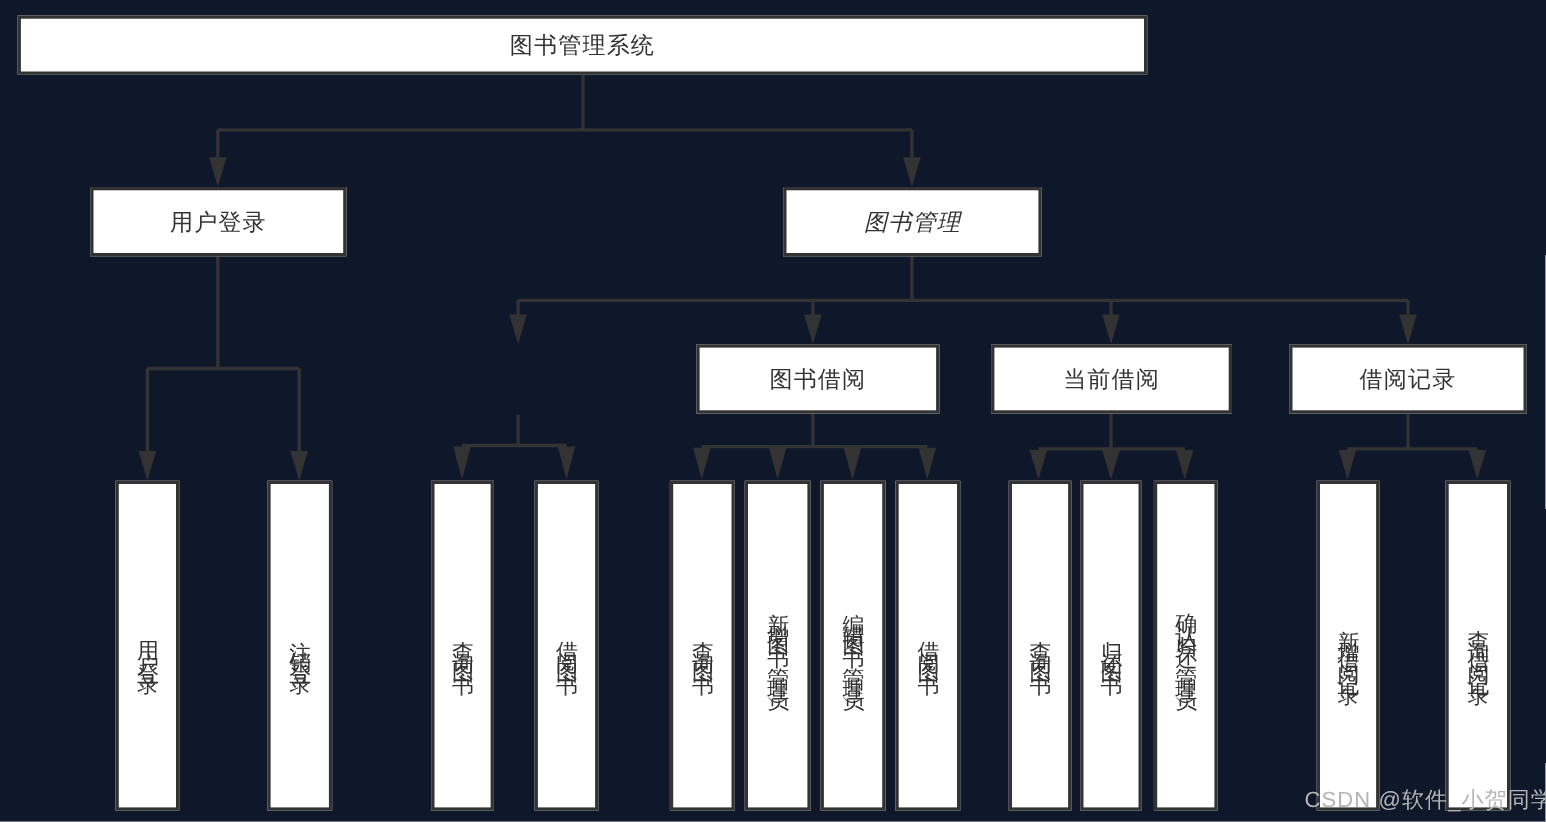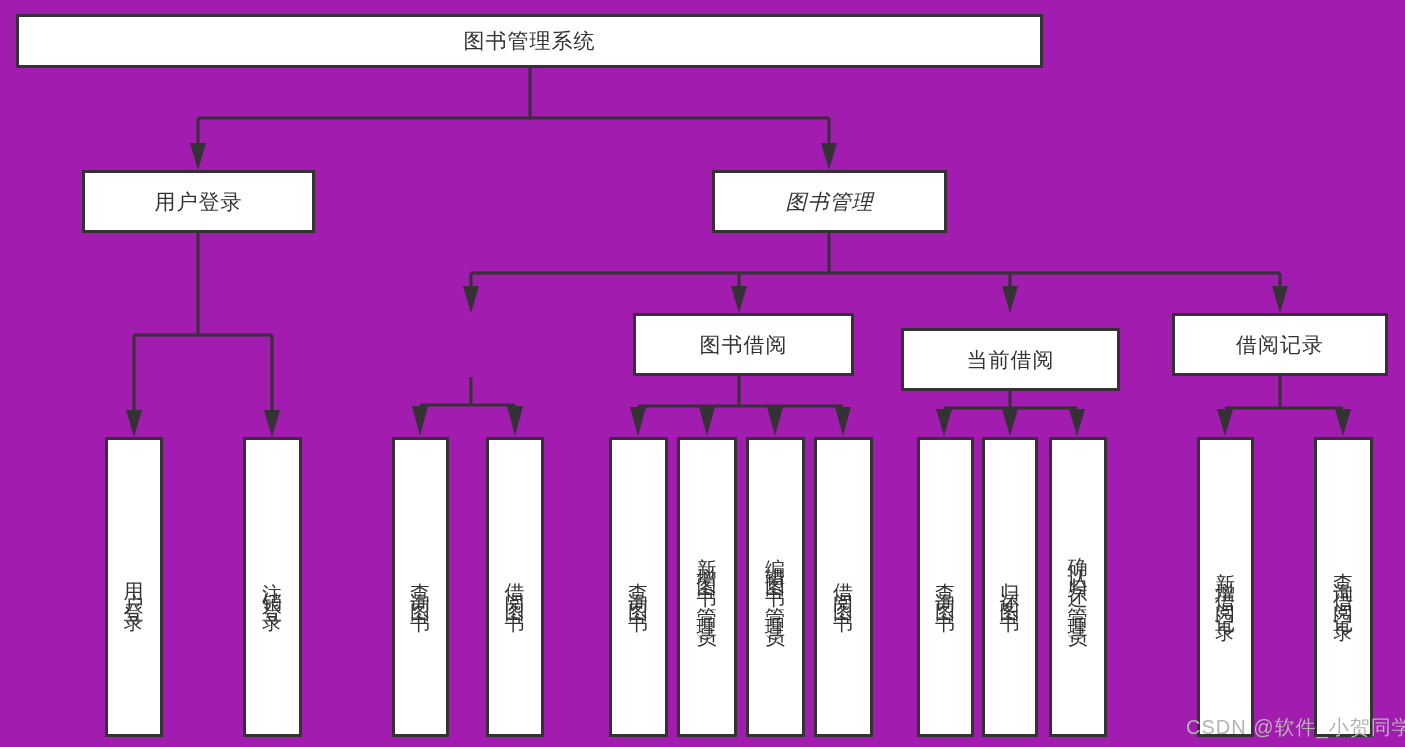--- a/index.html
+++ b/index.html
@@ -5,21 +5,21 @@
   html, body {
     margin: 0;
     padding: 0;
     background: #ffffff;
     font-family: "Liberation Sans", "DejaVu Sans", sans-serif;
   }
   .canvas {
     position: relative;
     width: 1405px;
     height: 747px;
-    background: #a21caf;
+    background: #0f172a;
     overflow: hidden;
   }
   .connectors {
     position: absolute;
     left: 0;
     top: 0;
     width: 1405px;
     height: 747px;
   }
   .node {
@@ -122,21 +122,21 @@
   <div class="node hnode" style="left:82px; top:170px; width:233px; height:63px;">
     <span>用户登录</span>
   </div>
   <div class="node hnode" style="left:712px; top:170px; width:235px; height:63px;font-style:italic;">
     <span>图书管理</span>
   </div>
 
   <div class="node hnode" style="left:633px; top:313px; width:221px; height:63px;justify-content:center;">
     <span>图书借阅</span>
   </div>
-  <div class="node hnode" style="left:901px; top:313px; width:219px; height:63px;margin-top:15px;">
+  <div class="node hnode" style="left:901px; top:313px; width:219px; height:63px;">
     <span>当前借阅</span>
   </div>
   <div class="node hnode" style="left:1172px; top:313px; width:216px; height:63px;">
     <span>借阅记录</span>
   </div>
 
   <div class="node vnode" style="left:105px; top:437px; width:58px; height:300px;">
     <span>用户登录</span>
   </div>
   <div class="node vnode" style="left:243px; top:437px; width:59px; height:300px;">

